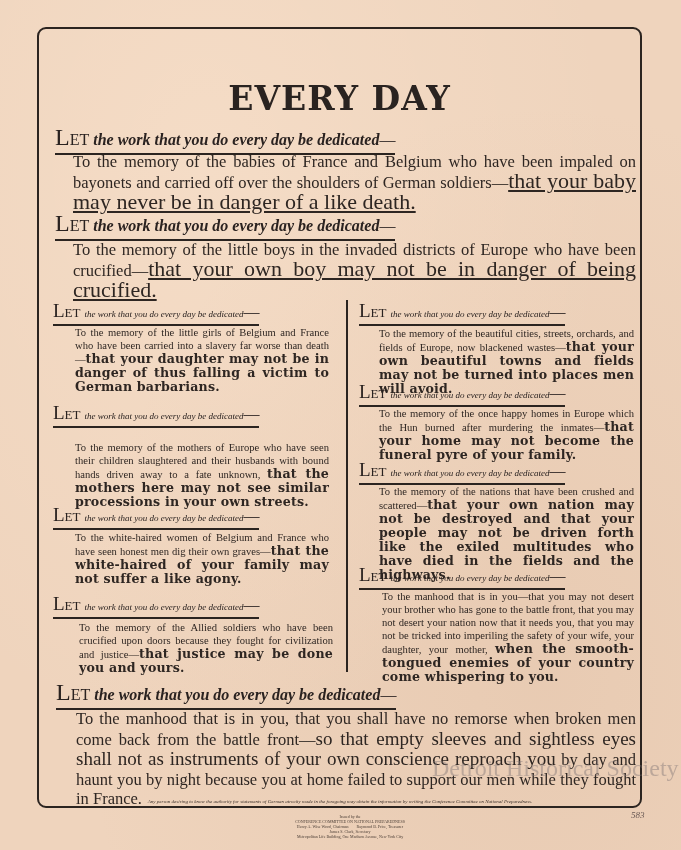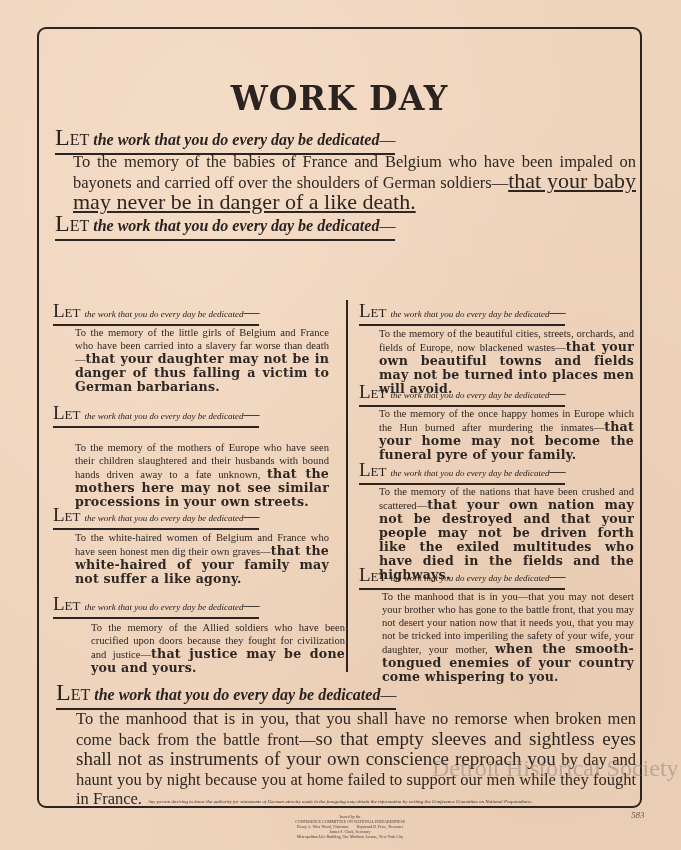--- a/index.html
+++ b/index.html
@@ -62,31 +62,34 @@
       position: absolute; left: 432px; top: 755px; font-size: 24px; 
       color: rgba(130,120,120,0.45); white-space: nowrap;
     }
   </style>
 </head>
 <body>
 
 <div class="paper">
   <div class="frame"></div>
 
-  <div class="title t2">WORK DAY</div>
+  <div class="title t2">EVERY DAY</div>
 
   <div class="let-head" style="left:55px; top:124px;">
     <span class="big">L</span><span class="caps">ET</span><span class="it">the work that you do every day be dedicated</span><span class="dash">—</span>
   </div>
   <div class="body-text wide" style="left:73px; top:152px; width:563px;">
     <span>To the memory of the babies of France and Belgium who have been impaled on bayonets and carried off over the shoulders of German soldiers—</span><span class="em">that your baby may never be in danger of a like death.</span>
   </div>
 
   <div class="let-head" style="left:55px; top:210px;">
     <span class="big">L</span><span class="caps">ET</span><span class="it">the work that you do every day be dedicated</span><span class="dash">—</span>
+  </div>
+  <div class="body-text wide" style="left:73px; top:240px; width:563px;">
+    <span>To the memory of the little boys in the invaded districts of Europe who have been crucified—</span><span class="em">that your own boy may not be in danger of being crucified.</span>
   </div>
 
   <div class="divider"></div>
 
   <div class="let-head small" style="left:53px; top:300px;">
     <span class="big">L</span><span class="caps">ET</span><span class="it">the work that you do every day be dedicated</span><span class="dash">—</span>
   </div>
   <div class="body-text col" style="left:75px; top:326px; width:254px;">
     <span>To the memory of the little girls of Belgium and France who have been carried into a slavery far worse than death—</span><span class="em">that your daughter may not be in danger of thus falling a victim to German barbarians.</span>
   </div>
@@ -101,21 +104,21 @@
   <div class="let-head small" style="left:53px; top:504px;">
     <span class="big">L</span><span class="caps">ET</span><span class="it">the work that you do every day be dedicated</span><span class="dash">—</span>
   </div>
   <div class="body-text col" style="left:75px; top:531px; width:254px;">
     <span>To the white-haired women of Belgium and France who have seen honest men dig their own graves—</span><span class="em">that the white-haired of your family may not suffer a like agony.</span>
   </div>
 
   <div class="let-head small" style="left:53px; top:593px;">
     <span class="big">L</span><span class="caps">ET</span><span class="it">the work that you do every day be dedicated</span><span class="dash">—</span>
   </div>
-  <div class="body-text col" style="left:91px; top:621px; width:254px;">
+  <div class="body-text col" style="left:79px; top:621px; width:254px;">
     <span>To the memory of the Allied soldiers who have been crucified upon doors because they fought for civilization and justice—</span><span class="em">that justice may be done you and yours.</span>
   </div>
 
   <div class="let-head small" style="left:359px; top:300px;">
     <span class="big">L</span><span class="caps">ET</span><span class="it">the work that you do every day be dedicated</span><span class="dash">—</span>
   </div>
   <div class="body-text col" style="left:379px; top:327px; width:255px;">
     <span>To the memory of the beautiful cities, streets, orchards, and fields of Europe, now blackened wastes—</span><span class="em">that your own beautiful towns and fields may not be turned into places men will avoid.</span>
   </div>
 

